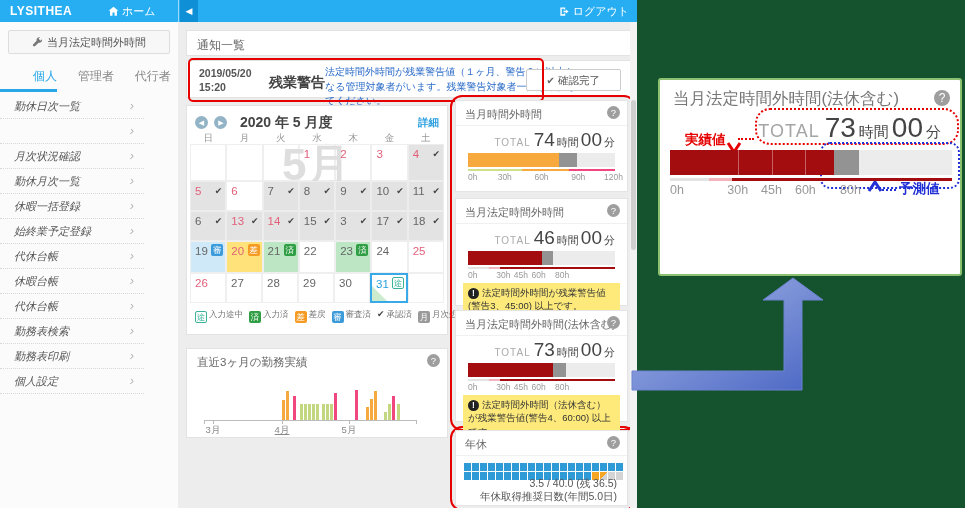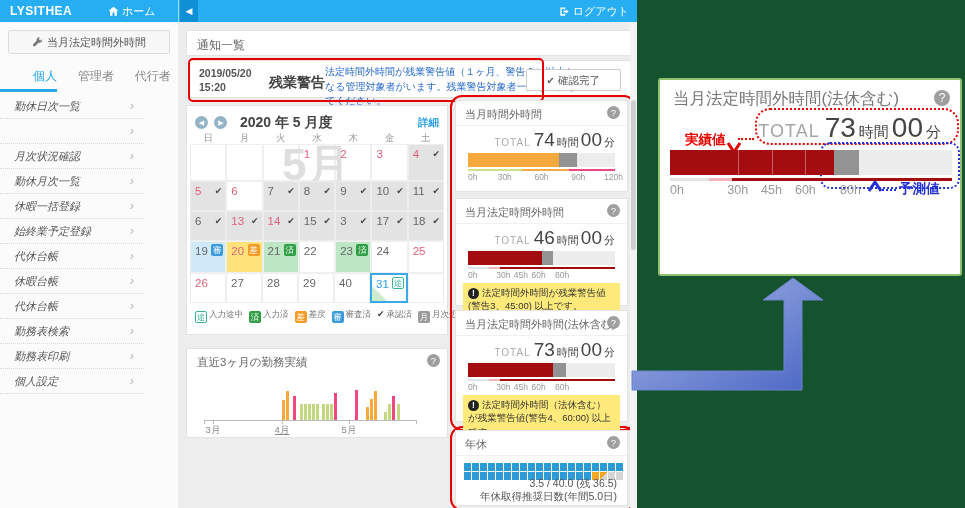--- a/index.html
+++ b/index.html
@@ -374,21 +374,21 @@
           <div class="cal-cell">
             <span class="num">27</span>
           </div>
           <div class="cal-cell">
             <span class="num">28</span>
           </div>
           <div class="cal-cell">
             <span class="num">29</span>
           </div>
           <div class="cal-cell">
-            <span class="num">40</span>
+            <span class="num">30</span>
           </div>
           <div class="cal-cell sel">
             <span class="num blue">31</span>
             <span class="badge b-outline">途</span>
             <div class="tri"></div>
           </div>
           <div class="cal-cell"></div>
         </div>
       </div>
     <div class="legend" id="legend"><span class="lg-item"><span class="badge b-outline">途</span><span class="lg-label">入力途中</span></span><span class="lg-item"><span class="badge b-green">済</span><span class="lg-label">入力済</span></span><span class="lg-item"><span class="badge b-orange">差</span><span class="lg-label">差戻</span></span><span class="lg-item"><span class="badge b-blue">審</span><span class="lg-label">審査済</span></span><span class="lg-item"><span class="lg-check">✔</span><span class="lg-label">承認済</span></span><span class="lg-item"><span class="badge b-gray">月</span><span class="lg-label">月次処理済</span></span></div>

